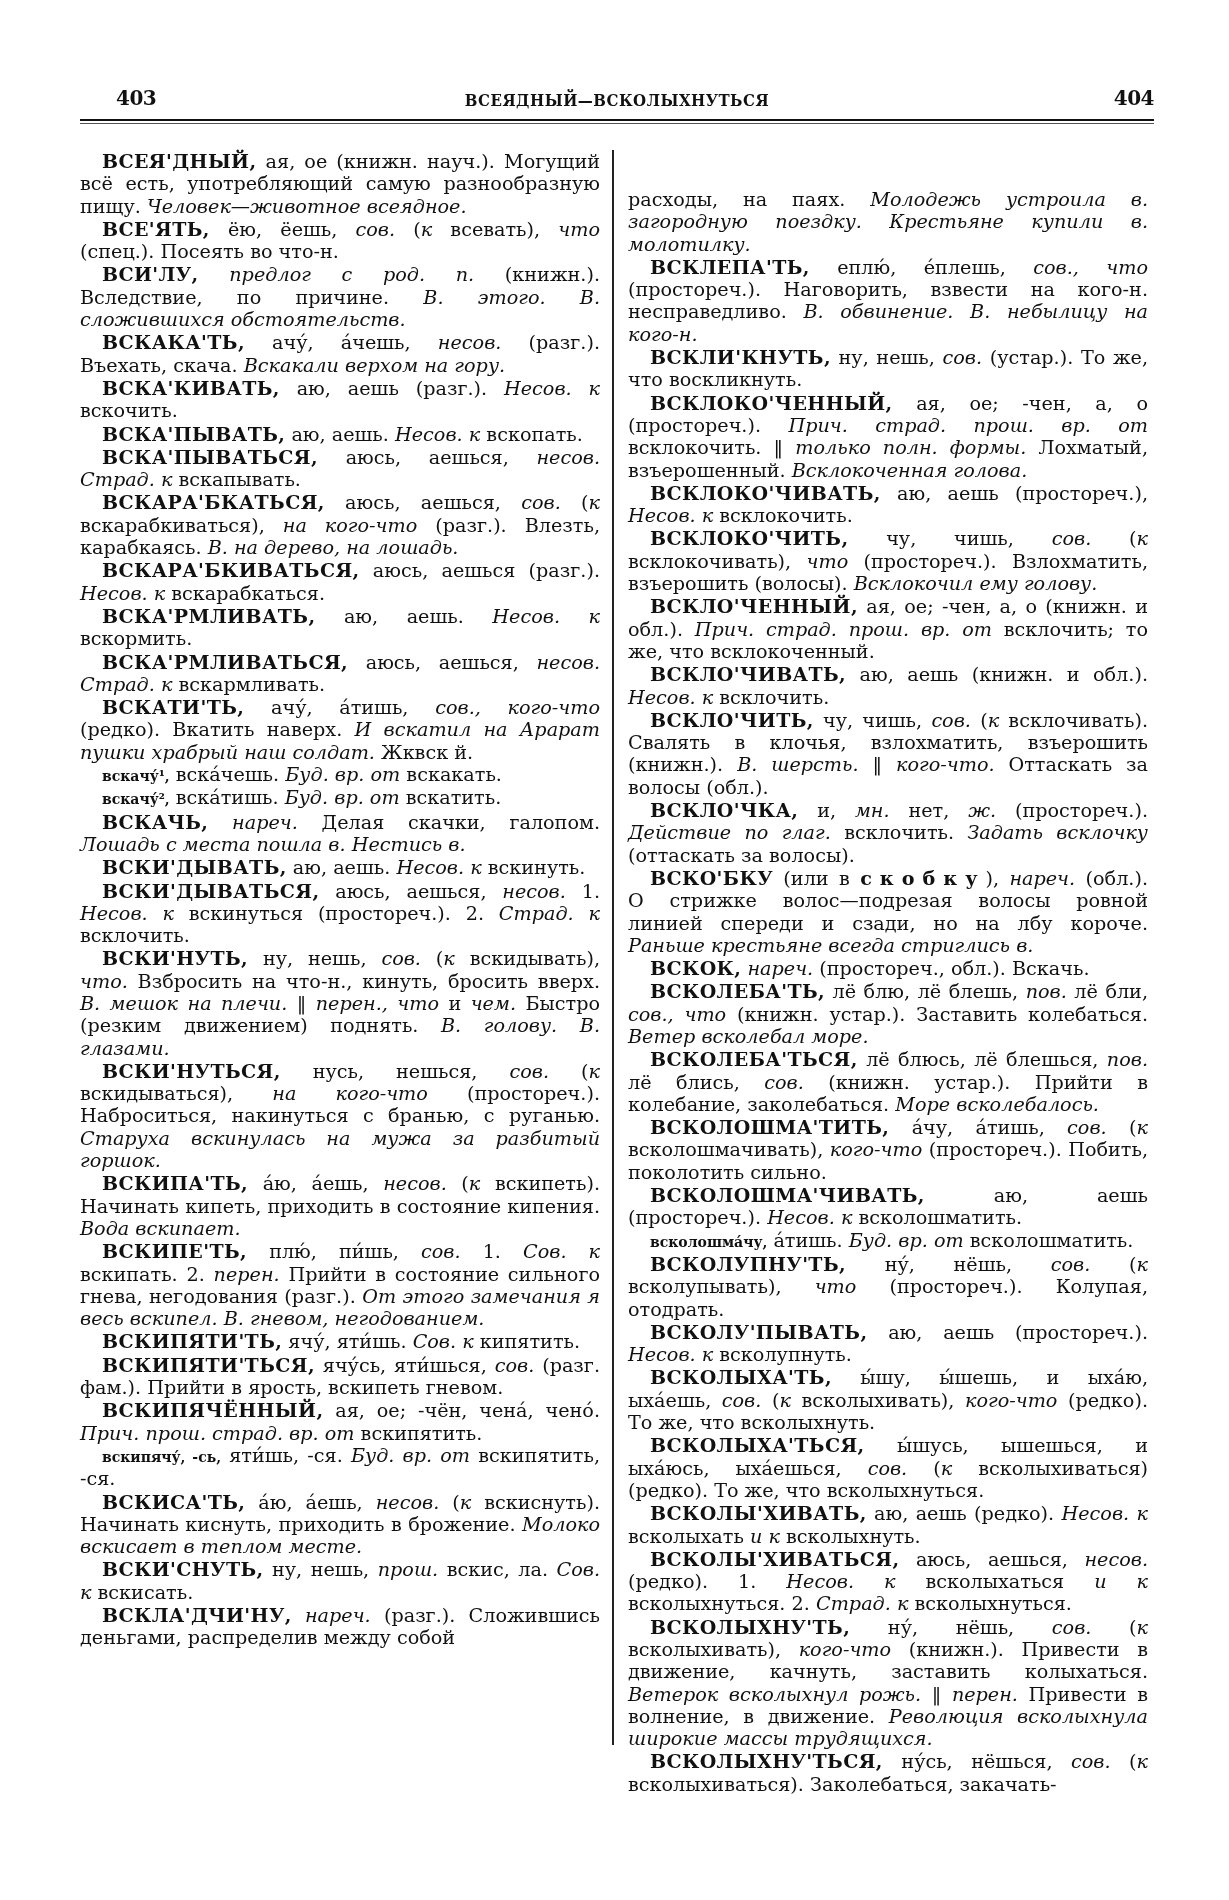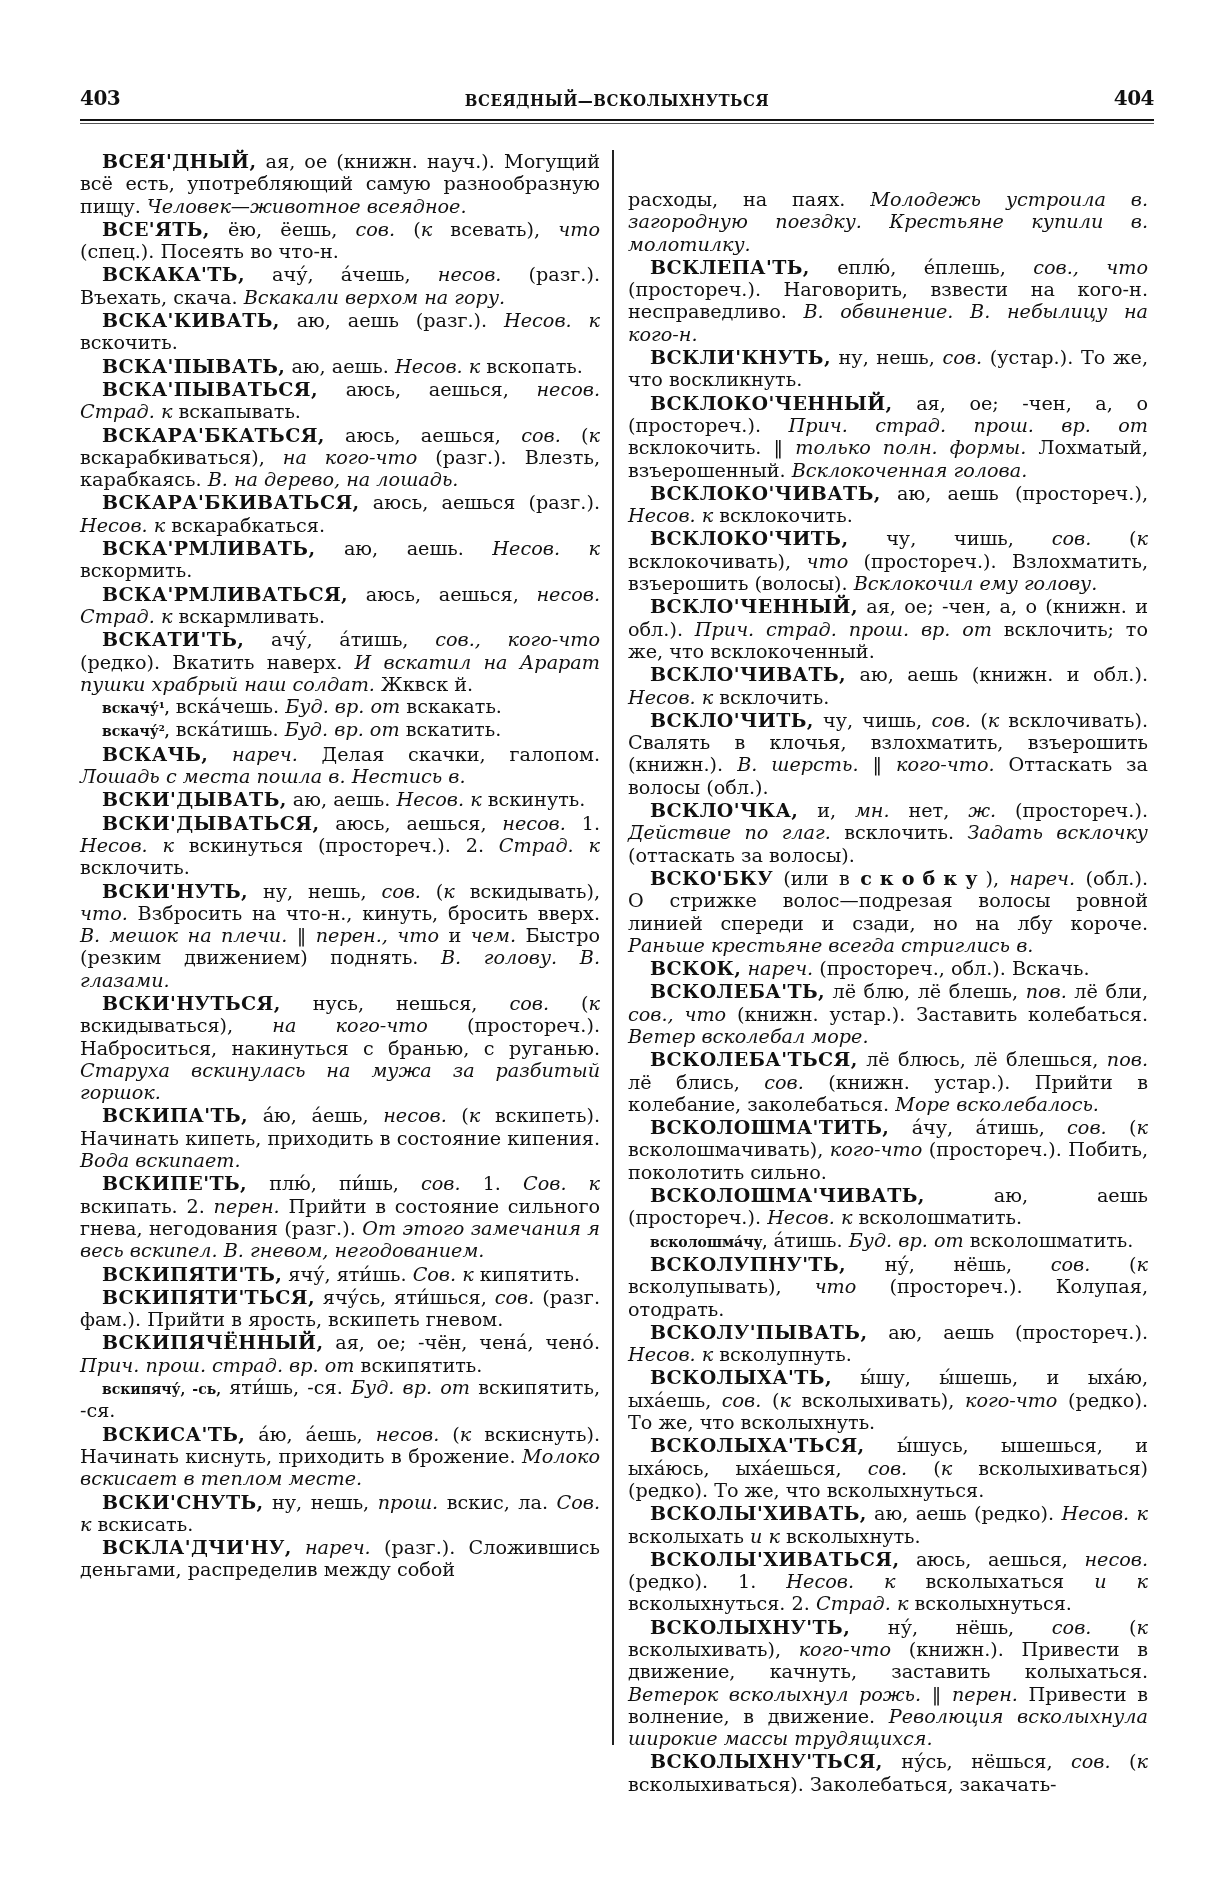--- a/index.html
+++ b/index.html
@@ -1,20 +1,20 @@
 <!DOCTYPE html>
 <html><head>
 <meta charset="utf-8">
 <style>
   html, body { margin:0; padding:0; background:#ffffff; }
   body { width:1229px; height:1900px; position:relative; overflow:hidden;
          font-family:"DejaVu Serif","Liberation Serif",serif; color:#111; }
   .header { position:absolute; left:80px; right:75px; top:86px; height:30px;
             display:flex; justify-content:space-between; align-items:baseline; }
-  .pnum { font-family:"DejaVu Serif",serif; font-weight:bold; font-size:20px; letter-spacing:-0.5px; }
+  .pnum { font-family:"DejaVu Serif",serif; font-weight:bold; font-size:20px; letter-spacing:-0.5px;margin-left:36px; }
   .runhead { font-family:"DejaVu Serif",serif; font-weight:bold; font-size:15px; letter-spacing:0.5px; transform:scaleY(1.1); }
   .rule { position:absolute; left:80px; right:75px; top:119px; height:2px; background:#111; }
   .rule2 { position:absolute; left:80px; right:75px; top:123px; height:1px; background:#555; }
   .col { position:absolute; top:150px; width:520px; font-size:19.2px; line-height:22.3px; text-align:justify; }
   .col.left { left:80px; }
   .col.right { left:628px;margin-top:39px; }
   .divider { position:absolute; left:612px; top:150px; width:1.5px; height:1595px; background:#222; }
   .entry { text-indent:22px; margin:0; }
   .hw { font-weight:bold; font-size:19px; letter-spacing:0.4px; }
   .hw.small { font-size:14px; letter-spacing:0; }
@@ -28,20 +28,21 @@
   <span class="pnum">403</span>
   <span class="runhead">ВСЕЯДНЫЙ—ВСКОЛЫХНУТЬСЯ</span>
   <span class="pnum">404</span>
 </div>
 <div class="rule"></div>
 <div class="rule2"></div>
 
 <div class="col left" id="col-left">
     <p class="entry"><span class="hw">ВСЕЯ'ДНЫЙ,</span><span> ая, ое (книжн. науч.). Могущий всё есть, употребляющий самую разнообразную пищу. </span><span class="it">Человек—животное всеядное.</span></p>
     <p class="entry"><span class="hw">ВСЕ'ЯТЬ,</span><span> ёю, ёешь, </span><span class="it">сов.</span><span> (</span><span class="it">к</span><span> всевать), </span><span class="it">что</span><span> (спец.). Посеять во что-н.</span></p>
+    <p class="entry"><span class="hw">ВСИ'ЛУ,</span><span> </span><span class="it">предлог с род. п.</span><span> (книжн.). Вследствие, по причине. </span><span class="it">В. этого. В. сложившихся обстоятельств.</span></p>
     <p class="entry"><span class="hw">ВСКАКА'ТЬ,</span><span> ачу́, а́чешь, </span><span class="it">несов.</span><span> (разг.). Въехать, скача. </span><span class="it">Вскакали верхом на гору.</span></p>
     <p class="entry"><span class="hw">ВСКА'КИВАТЬ,</span><span> аю, аешь (разг.). </span><span class="it">Несов. к</span><span> вскочить.</span></p>
     <p class="entry"><span class="hw">ВСКА'ПЫВАТЬ,</span><span> аю, аешь. </span><span class="it">Несов. к</span><span> вскопать.</span></p>
     <p class="entry"><span class="hw">ВСКА'ПЫВАТЬСЯ,</span><span> аюсь, аешься, </span><span class="it">несов. Страд. к</span><span> вскапывать.</span></p>
     <p class="entry"><span class="hw">ВСКАРА'БКАТЬСЯ,</span><span> аюсь, аешься, </span><span class="it">сов.</span><span> (</span><span class="it">к</span><span> вскарабкиваться), </span><span class="it">на кого-что</span><span> (разг.). Влезть, карабкаясь. </span><span class="it">В. на дерево, на лошадь.</span></p>
     <p class="entry"><span class="hw">ВСКАРА'БКИВАТЬСЯ,</span><span> аюсь, аешься (разг.). </span><span class="it">Несов. к</span><span> вскарабкаться.</span></p>
     <p class="entry"><span class="hw">ВСКА'РМЛИВАТЬ,</span><span> аю, аешь. </span><span class="it">Несов. к</span><span> вскормить.</span></p>
     <p class="entry"><span class="hw">ВСКА'РМЛИВАТЬСЯ,</span><span> аюсь, аешься, </span><span class="it">несов. Страд. к</span><span> вскармливать.</span></p>
     <p class="entry"><span class="hw">ВСКАТИ'ТЬ,</span><span> ачу́, а́тишь, </span><span class="it">сов., кого-что</span><span> (редко). Вкатить наверх. </span><span class="it">И вскатил на Арарат пушки храбрый наш солдат.</span><span> Жквск й.</span></p>
     <p class="entry"><span class="hw small">вскачу́¹,</span><span> вска́чешь. </span><span class="it">Буд. вр. от</span><span> вскакать.</span></p>

